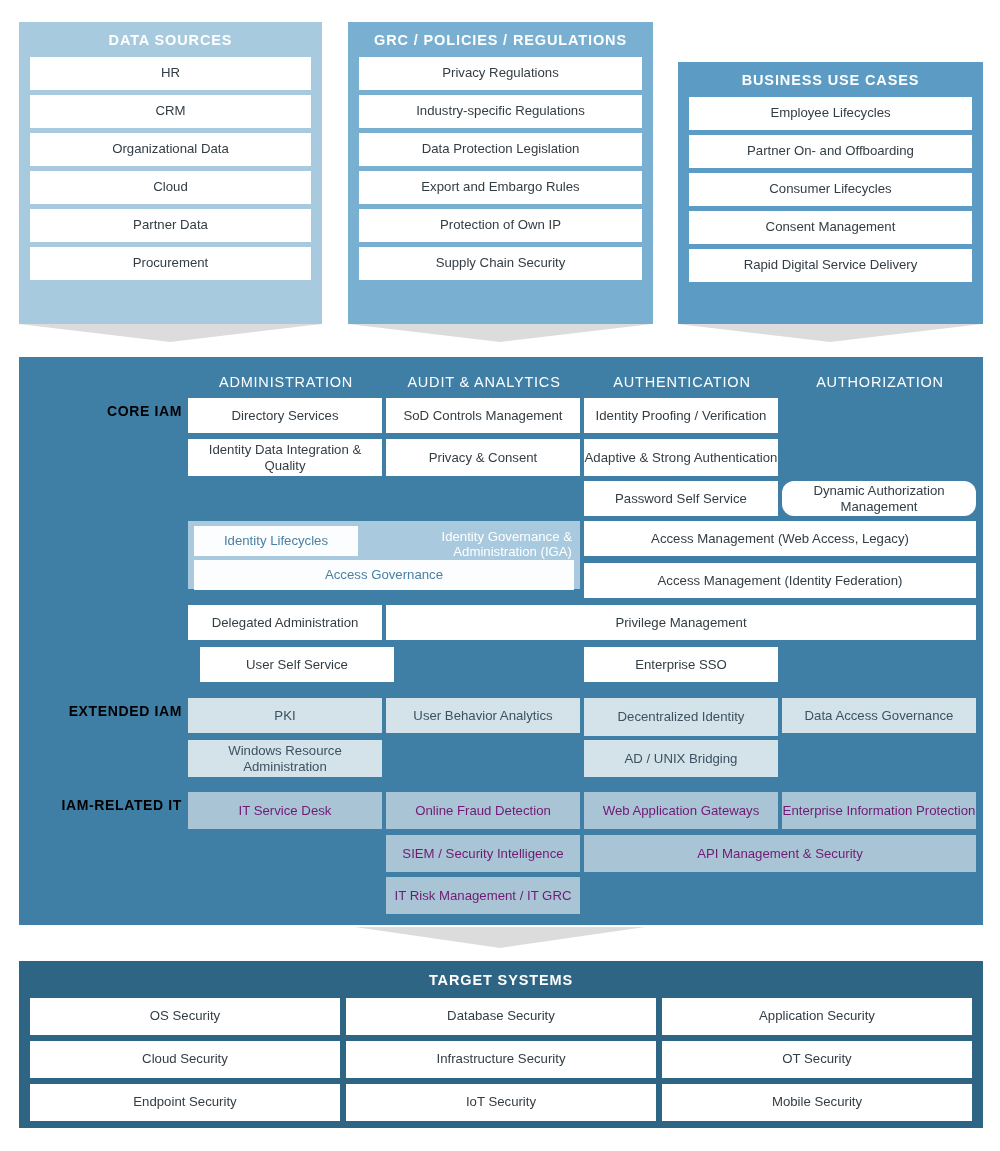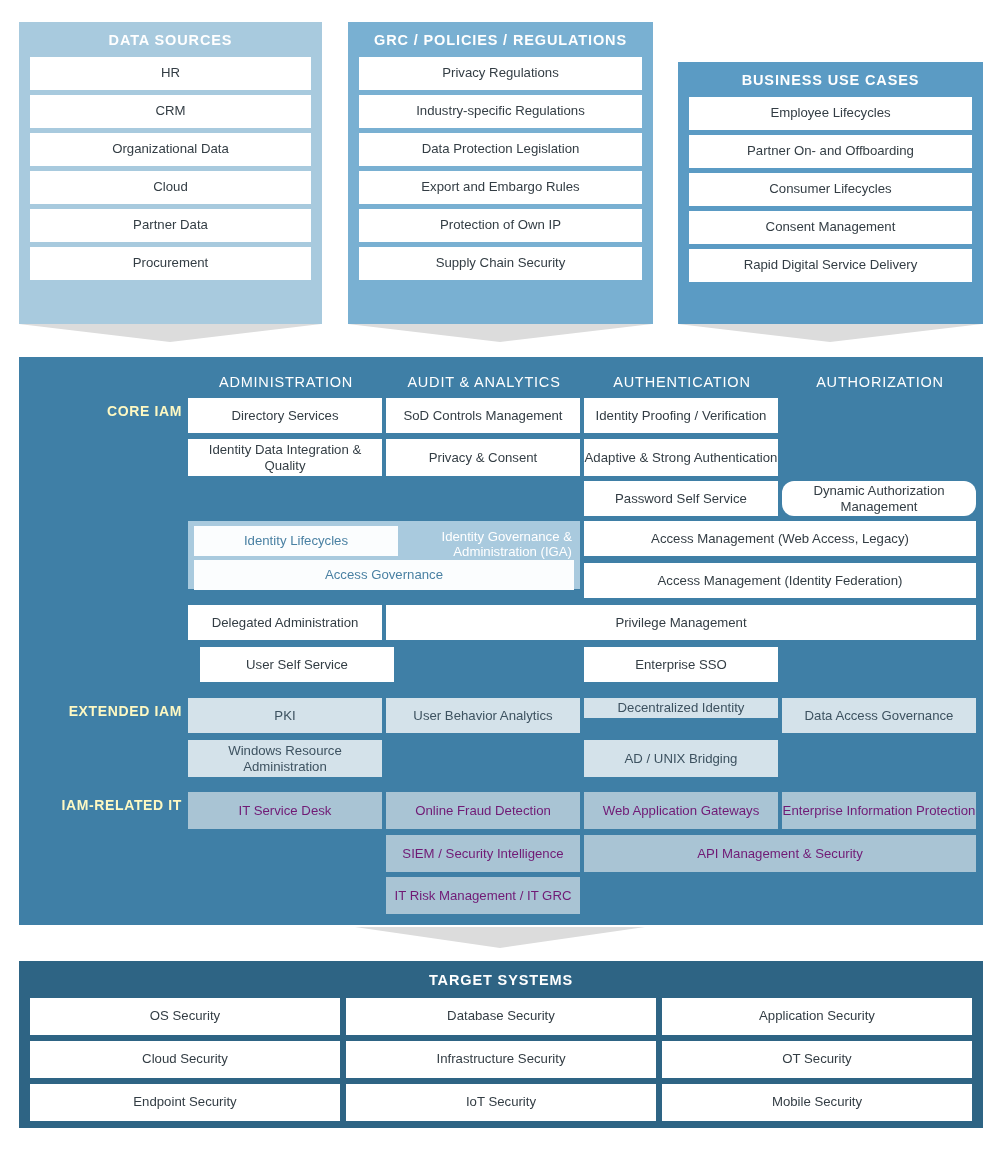--- a/index.html
+++ b/index.html
@@ -46,21 +46,21 @@
 
   
   #iam-panel{left:19px;top:357px;width:964px;height:568px;background:#3f7fa6;}
   .iam-inner{position:relative;width:100%;height:100%;}
 
   .col-head{
     position:absolute;color:#ffffff;font-weight:normal;font-size:14.5px;
     letter-spacing:.055em;text-align:center;top:17px;
   }
   .row-label{
-    position:absolute;color:#fef9c3;font-weight:bold;font-size:14px;
+    position:absolute;color:#000000;font-weight:bold;font-size:14px;
     letter-spacing:.045em;text-align:right;
   }
   .box{
     position:absolute;box-sizing:border-box;
     display:flex;align-items:center;justify-content:center;
     text-align:center;line-height:1.17;
     font-size:13.2px;
   }
   .box.white{background:#ffffff;color:#333d44;}
   .box.tint1{background:#d4e2ea;color:#3d5260;}
@@ -142,35 +142,35 @@
       <div class="box white" style="left:367px;top:41px;width:194px;height:35px;">SoD Controls Management</div>
       <div class="box white" style="left:367px;top:82px;width:194px;height:37px;">Privacy &amp; Consent</div>
 
       <div class="box white" style="left:565px;top:41px;width:194px;height:35px;">Identity Proofing / Verification</div>
       <div class="box white" style="left:565px;top:82px;width:194px;height:37px;">Adaptive &amp; Strong Authentication</div>
       <div class="box white" style="left:565px;top:124px;width:194px;height:35px;">Password Self Service</div>
       <div class="box white" style="left:763px;top:124px;width:194px;height:35px;border-radius:12px;">Dynamic Authorization Management</div>
 
       <div class="iga-zone" style="left:169px;top:164px;width:392px;height:68px;"></div>
       <div class="iga-label" style="left:367px;top:172px;width:186px;">Identity Governance &amp; Administration (IGA)</div>
-      <div class="box" style="left:175px;top:169px;width:204px;height:30px;background:#fbfdfe;color:#4a81a3;">Identity Lifecycles</div>
+      <div class="box" style="left:175px;top:169px;width:164px;height:30px;background:#fbfdfe;color:#4a81a3;">Identity Lifecycles</div>
       <div class="box" style="left:175px;top:203px;width:380px;height:30px;background:#fbfdfe;color:#4a81a3;">Access Governance</div>
 
       <div class="box white" style="left:565px;top:164px;width:392px;height:35px;">Access Management (Web Access, Legacy)</div>
       <div class="box white" style="left:565px;top:206px;width:392px;height:35px;">Access Management (Identity Federation)</div>
 
       <div class="box white" style="left:169px;top:248px;width:194px;height:35px;">Delegated Administration</div>
       <div class="box white" style="left:367px;top:248px;width:590px;height:35px;">Privilege Management</div>
 
       <div class="box white" style="left:181px;top:290px;width:194px;height:35px;">User Self Service</div>
       <div class="box white" style="left:565px;top:290px;width:194px;height:35px;">Enterprise SSO</div>
 
       <div class="box tint1" style="left:367px;top:341px;width:194px;height:35px;">User Behavior Analytics</div>
       <div class="box tint1" style="left:169px;top:341px;width:194px;height:35px;">PKI</div>
-      <div class="box tint1" style="left:565px;top:341px;width:194px;height:20px;">Decentralized Identity</div>
+      <div class="box tint1" style="left:565px;top:341px;width:194px;height:38px;">Decentralized Identity</div>
       <div class="box tint1" style="left:763px;top:341px;width:194px;height:35px;">Data Access Governance</div>
 
       <div class="box tint1" style="left:169px;top:383px;width:194px;height:37px;">Windows Resource Administration</div>
       <div class="box tint1" style="left:565px;top:383px;width:194px;height:37px;">AD / UNIX Bridging</div>
 
       <div class="box tint2" style="left:169px;top:435px;width:194px;height:37px;">IT Service Desk</div>
       <div class="box tint2" style="left:367px;top:435px;width:194px;height:37px;">Online Fraud Detection</div>
       <div class="box tint2" style="left:565px;top:435px;width:194px;height:37px;">Web Application Gateways</div>
       <div class="box tint2" style="left:763px;top:435px;width:194px;height:37px;">Enterprise Information Protection</div>
 

